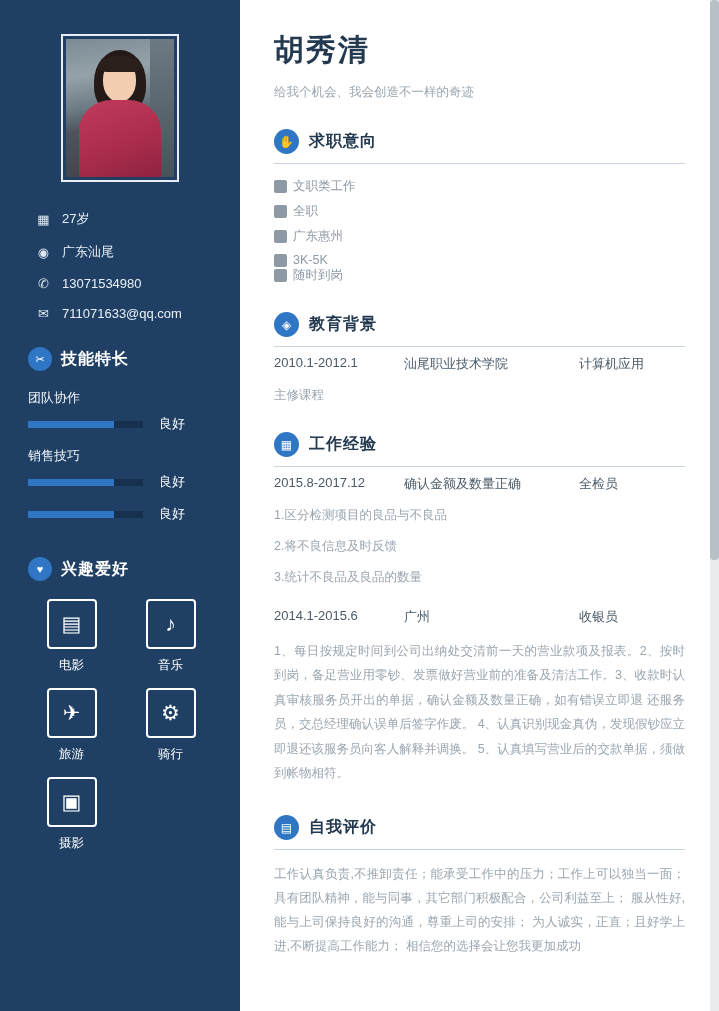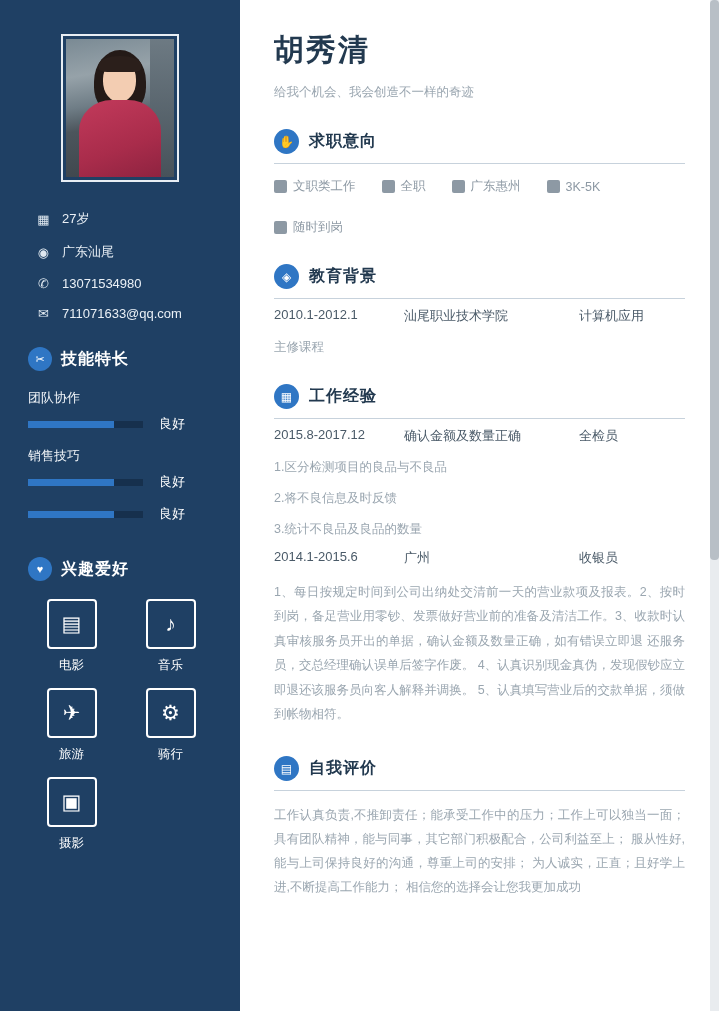--- a/index.html
+++ b/index.html
@@ -157,21 +157,21 @@
   .msec-head .c {
     width: 25px; height: 25px; border-radius: 50%;
     background: #2f76c4; color: #fff;
     display: flex; align-items: center; justify-content: center;
     font-size: 12px;
   }
   .msec-head .t {
     font-size: 16px; font-weight: bold; color: #22394f; letter-spacing: 1px;
   }
 
-  .tagline { margin-top: 14px; display: flex; flex-wrap: wrap; gap: 8px 26px; }
+  .tagline { margin-top: 14px; display: flex; flex-wrap: wrap; gap: 8px 26px; flex-direction: column; }
   .tag { font-size: 12.5px; color: #8d99a4; display: flex; align-items: center; gap: 6px; }
   .tag .sq {
     width: 13px; height: 13px; background: #8d99a4; color: #fff;
     font-size: 8px; display: inline-flex; align-items: center; justify-content: center;
     border-radius: 2px;
   }
 
   .rowline {
     display: flex;
     margin-top: 8px;
@@ -324,21 +324,21 @@
         </span>
         <span class="tag">
           <span class="sq"></span>
           <span>广东惠州</span>
         </span>
         <span class="tag">
           <span class="sq"></span>
           <span>3K-5K</span>
         </span>
       </div>
-      <div class="tagline" style="margin-top:24px">
+      <div class="tagline" style="margin-top:0">
         <span class="tag">
           <span class="sq"></span>
           <span>随时到岗</span>
         </span>
       </div>
     </section>
 
     <section class="msec">
       <div class="msec-head">
         <span class="c">◈</span>
@@ -360,21 +360,21 @@
 
       <div class="rowline">
         <div class="c1">2015.8-2017.12</div>
         <div class="c2">确认金额及数量正确</div>
         <div class="c3">全检员</div>
       </div>
       <div class="sub">1.区分检测项目的良品与不良品</div>
       <div class="sub">2.将不良信息及时反馈</div>
       <div class="sub">3.统计不良品及良品的数量</div>
 
-      <div class="rowline" style="margin-top:11px">
+      <div class="rowline" style="margin-top:22px">
         <div class="c1">2014.1-2015.6</div>
         <div class="c2">广州</div>
         <div class="c3">收银员</div>
       </div>
       <div class="para tight">1、每日按规定时间到公司出纳处交清前一天的营业款项及报表。2、按时到岗，备足营业用零钞、发票做好营业前的准备及清洁工作。3、收款时认真审核服务员开出的单据，确认金额及数量正确，如有错误立即退 还服务员，交总经理确认误单后签字作废。 4、认真识别现金真伪，发现假钞应立即退还该服务员向客人解释并调换。 5、认真填写营业后的交款单据，须做到帐物相符。</div>
     </section>
 
     <section class="msec" style="margin-top:30px">
       <div class="msec-head">
         <span class="c">▤</span>

